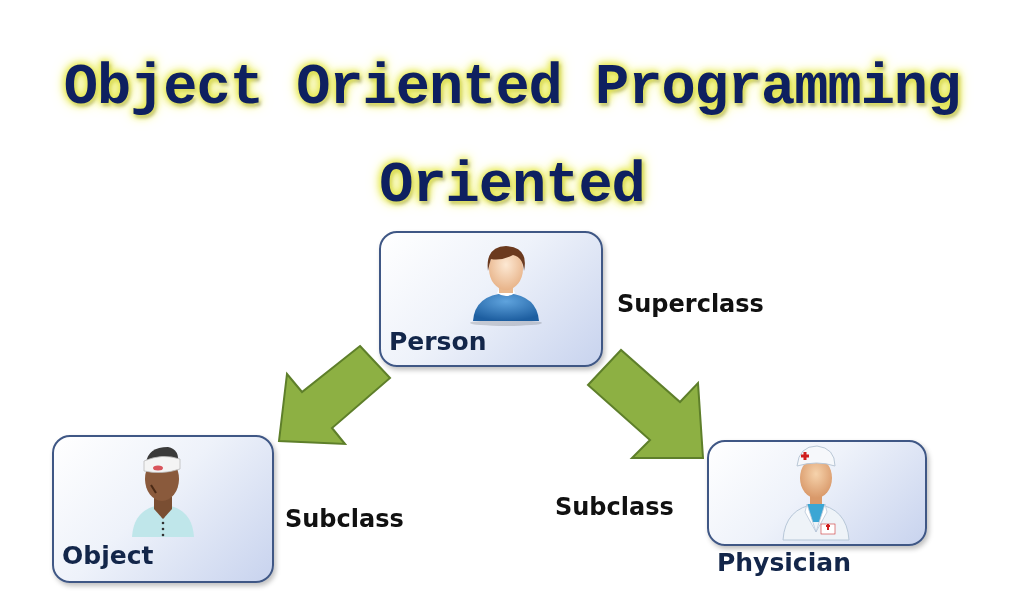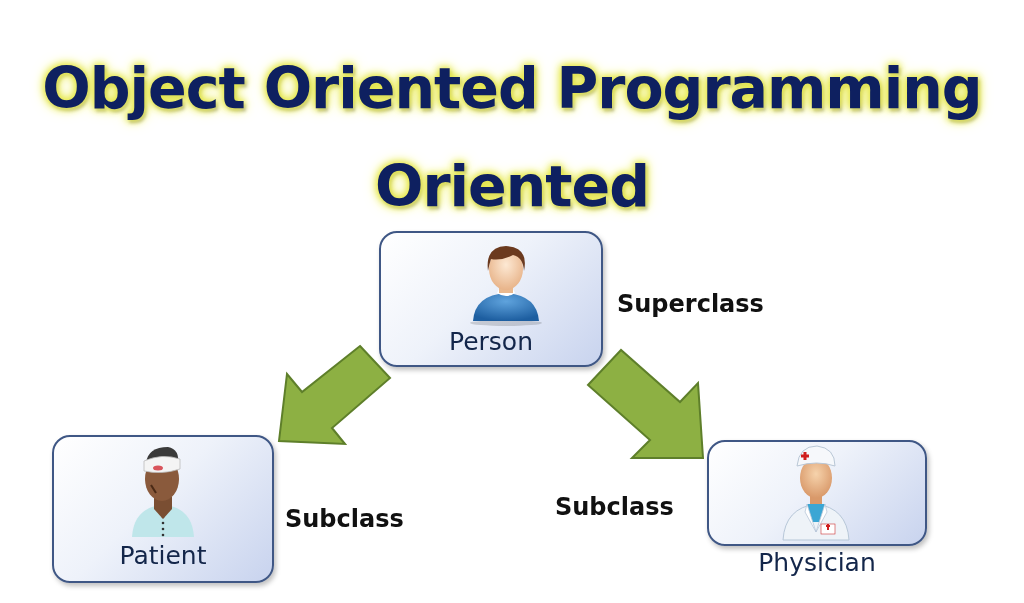--- a/index.html
+++ b/index.html
@@ -6,32 +6,33 @@
     body {
       width: 1024px; height: 603px; position: relative; overflow: hidden;
       background: #ffffff;
       font-family: "DejaVu Sans", "Liberation Sans", sans-serif;
     }
     .title {
       position: absolute; left: 0; width: 1024px; text-align: center;
       font-weight: bold; color: #0e2060;
       text-shadow: 0 0 6px #e6e84a, 0 0 10px #e6e84a, 0 0 14px #f0f27a, 2px 3px 3px rgba(0,0,0,0.35);
       letter-spacing: -1px;
+      font-family: Liberation Mono, monospace;
     }
     .title-line1 { top: 52px; font-size: 57px; line-height: 72px; }
     .title-line2 { top: 150px; font-size: 57px; line-height: 72px; }
     .node {
       position: absolute; border: 2px solid #3f5785; border-radius: 18px;
       background: linear-gradient(135deg, #ffffff 0%, #eef2fa 45%, #c8d3ee 100%);
       box-shadow: 2px 3px 5px rgba(0,0,0,0.25);
       box-sizing: border-box;
     }
     .node-label {
-      position: absolute; left: 0; right: 0; text-align: center;
-      font-weight: normal; color: #13264a; font-size: 25px;
+      position: absolute; left: 0; right: 0; 
+      font-weight: bold; color: #13264a; font-size: 25px; padding-left: 8px;
     }
     .icon { position: absolute; }
     .cls-label {
       position: absolute; font-weight: bold; color: #111; font-size: 24px;
     }
     svg.arrows { position: absolute; left: 0; top: 0; }
   </style>
 </head>
 <body>
 
@@ -72,21 +73,21 @@
       <circle cx="45" cy="82" r="1.3" fill="#333"></circle>
     <circle cx="45" cy="88" r="1.3" fill="#333"></circle>
       <circle cx="45" cy="94" r="1.3" fill="#333"></circle>
     <path d="M36 56 L54 56 L54 68 L45 78 L36 68 Z" fill="#7a4e32"></path>
     <ellipse cx="44" cy="38" rx="17" ry="22" fill="#8a5a3c"></ellipse>
     <path d="M33 44 L38 52" stroke="#4a2a16" stroke-width="2"></path>
     <path d="M28 22 Q30 6 50 6 Q62 8 60 24 Z" fill="#3a3a3a"></path>
     <path d="M26 20 Q44 12 62 18 L62 28 Q44 34 26 30 Z" fill="#f4f4f4" stroke="#bbb" stroke-width="0.8"></path>
     <ellipse cx="40" cy="27" rx="5" ry="2.5" fill="#d9545b"></ellipse>
   </svg>
-  <div class="node-label" style="top:104px;">Patient</div>
+  <div class="node-label" style="top:104px;">Object</div>
 </div>
 
 <div class="node" style="left:707px; top:440px; width:220px; height:106px;">
   <svg class="icon" width="90" height="100" style="left:62px; top:0px;" viewBox="0 0 90 100">
     <defs>
       <radialGradient id="dface" cx="50%" cy="40%" r="60%">
         <stop offset="0%" stop-color="#f6d3ac"></stop>
           <stop offset="100%" stop-color="#d9996a"></stop>
       </radialGradient>
     </defs>

